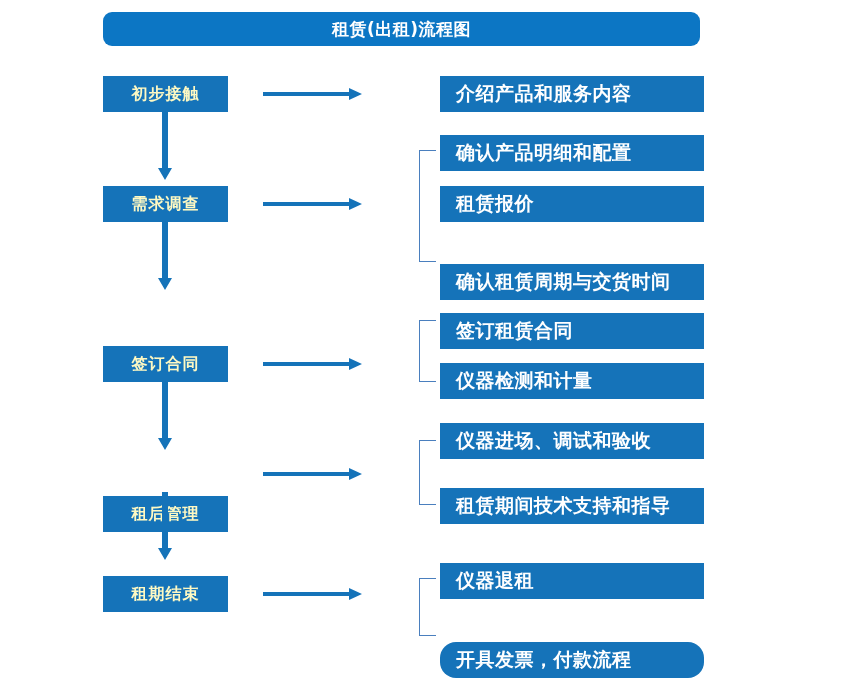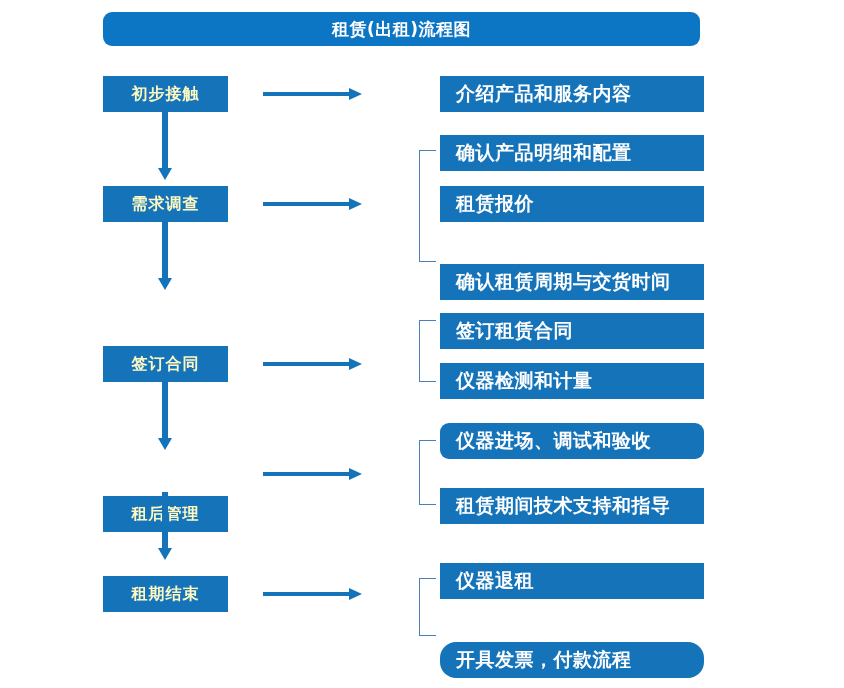--- a/index.html
+++ b/index.html
@@ -156,21 +156,21 @@
   </div>
 
   <div class="v-arrow" style="top:492px; height:68px;">
     <svg width="18" height="68" viewBox="0 0 18 68">
       <path d="M6 0 L12 0 L12 56 L16 56 L9 68 L2 56 L6 56 Z" fill="#1573b9"></path>
     </svg>
   </div>
 
   <div class="bracket" style="top:440px; height:65px;"></div>
 
-  <div class="detail-box" style="top:423px;border-radius:9px;">仪器进场、调试和验收</div>
+  <div class="detail-box" style="top:423px;">仪器进场、调试和验收</div>
   <div class="detail-box" style="top:488px;">租赁期间技术支持和指导</div>
 
   <div class="stage-box" style="top:576px;">租期结束</div>
 
   <div class="h-arrow" style="top:586px;">
     <svg width="99" height="16" viewBox="0 0 99 16">
       <path d="M0 6 L86 6 L86 2 L99 8 L86 14 L86 10 L0 10 Z" fill="#1573b9"></path>
     </svg>
   </div>
 

